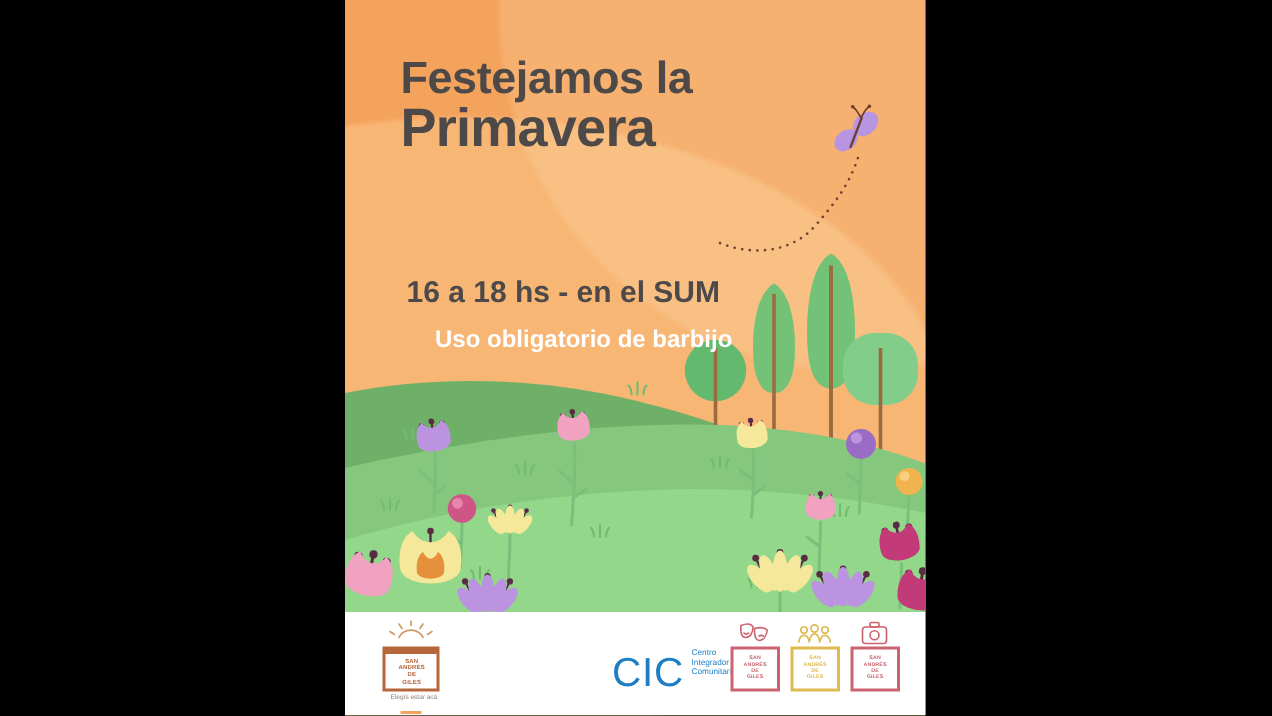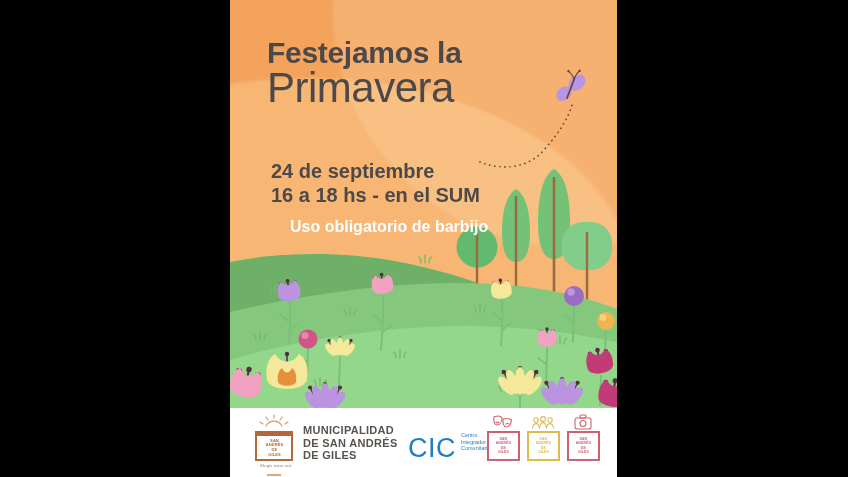--- a/index.html
+++ b/index.html
@@ -11,21 +11,21 @@
             background:
               radial-gradient(circle 240px at 88% 2%, rgba(255,236,200,.18) 98%, transparent 100%),
               radial-gradient(ellipse 330px 210px at 20% 60%, rgba(255,226,170,.30) 98%, transparent 100%),
               var(--orange,#f4a35d);
             overflow:hidden; }
 
   .landscape { position:absolute; left:0; top:0; width:387px; height:477px; }
 
   .txt { position:absolute; left:37px; white-space:pre-line; }
   .title1 { top:36px;  font-size:30px; font-weight:700; color:var(--text_dark); letter-spacing:-.3px; }
-  .title2 { top:64px;  font-size:42px; font-weight:400; color:var(--text_dark); letter-spacing:-.5px; }
+  .title2 { top:64px;  font-size:36px; font-weight:700; color:var(--text_dark); letter-spacing:-.5px; }
   .subtitle { top:113px; font-size:23px; font-weight:700; color:#fff; }
   .date { top:160px; left:41px; font-size:20px; font-weight:700; color:var(--text_dark); }
   .time { top:184px; left:41px; font-size:20px; font-weight:700; color:var(--text_dark); }
   .note1 { top:218px; left:41px; font-size:16px; font-weight:700; color:#fff;margin-left:19px; }
   .note2 { top:238px; left:41px; font-size:16px; font-weight:700; color:#fff; }
 
   .footer { position:absolute; left:0; top:408px; width:387px; height:69px; background:#fff; }
 
   .seal { position:absolute; left:22px; top:5px; width:44px; text-align:center; }
   .seal-box { margin:0 auto; width:38px; height:30px; background:#fff;
@@ -196,21 +196,20 @@
           <path d="M5,-8 C7,-12 10,-14 12,-15" fill="none" style="stroke:var(--trail)" stroke-width="1.1"></path>
           <path d="M5,-8 C4,-12 3,-15 1,-17" fill="none" style="stroke:var(--trail)" stroke-width="1.1"></path>
           <circle cx="12" cy="-15" r="1.2" style="fill:var(--trail)"></circle>
           <circle cx="1" cy="-17" r="1.2" style="fill:var(--trail)"></circle>
         </g>
       </g>
     </svg>
 
     <div class="txt title1">Festejamos la</div>
     <div class="txt title2">Primavera</div>
-    <div class="txt date">24 de septiembre</div>
     <div class="txt time">16 a 18 hs  - en el SUM</div>
     <div class="txt note1">Uso obligatorio de barbijo</div>
 
     <div class="footer">
 
       <div class="seal">
         <svg width="40" height="13" viewBox="0 0 40 13">
           <g stroke="#cf9a63" stroke-width="1.1" fill="none" stroke-linecap="round">
             <path d="M12,12 A9,9 0 0 1 28,12"></path>
             <line x1="20" y1="1" x2="20" y2="4"></line>
@@ -222,23 +221,20 @@
         </svg>
         <div class="seal-box">
           <div class="seal-text">SAN
 ANDRÉS
 DE GILES</div>
         </div>
         <div class="seal-tagline">Elegís estar acá</div>
         <div class="seal-bar"></div>
       </div>
 
-      <div class="muni-name">MUNICIPALIDAD
-DE SAN ANDRÉS
-DE GILES</div>
 
       <div class="cic">
         <div class="cic-acronym">CIC</div>
         <div class="cic-name">Centro
 Integrador
 Comunitario</div>
       </div>
 
       <div class="badge b1">
         <div class="bicon">

